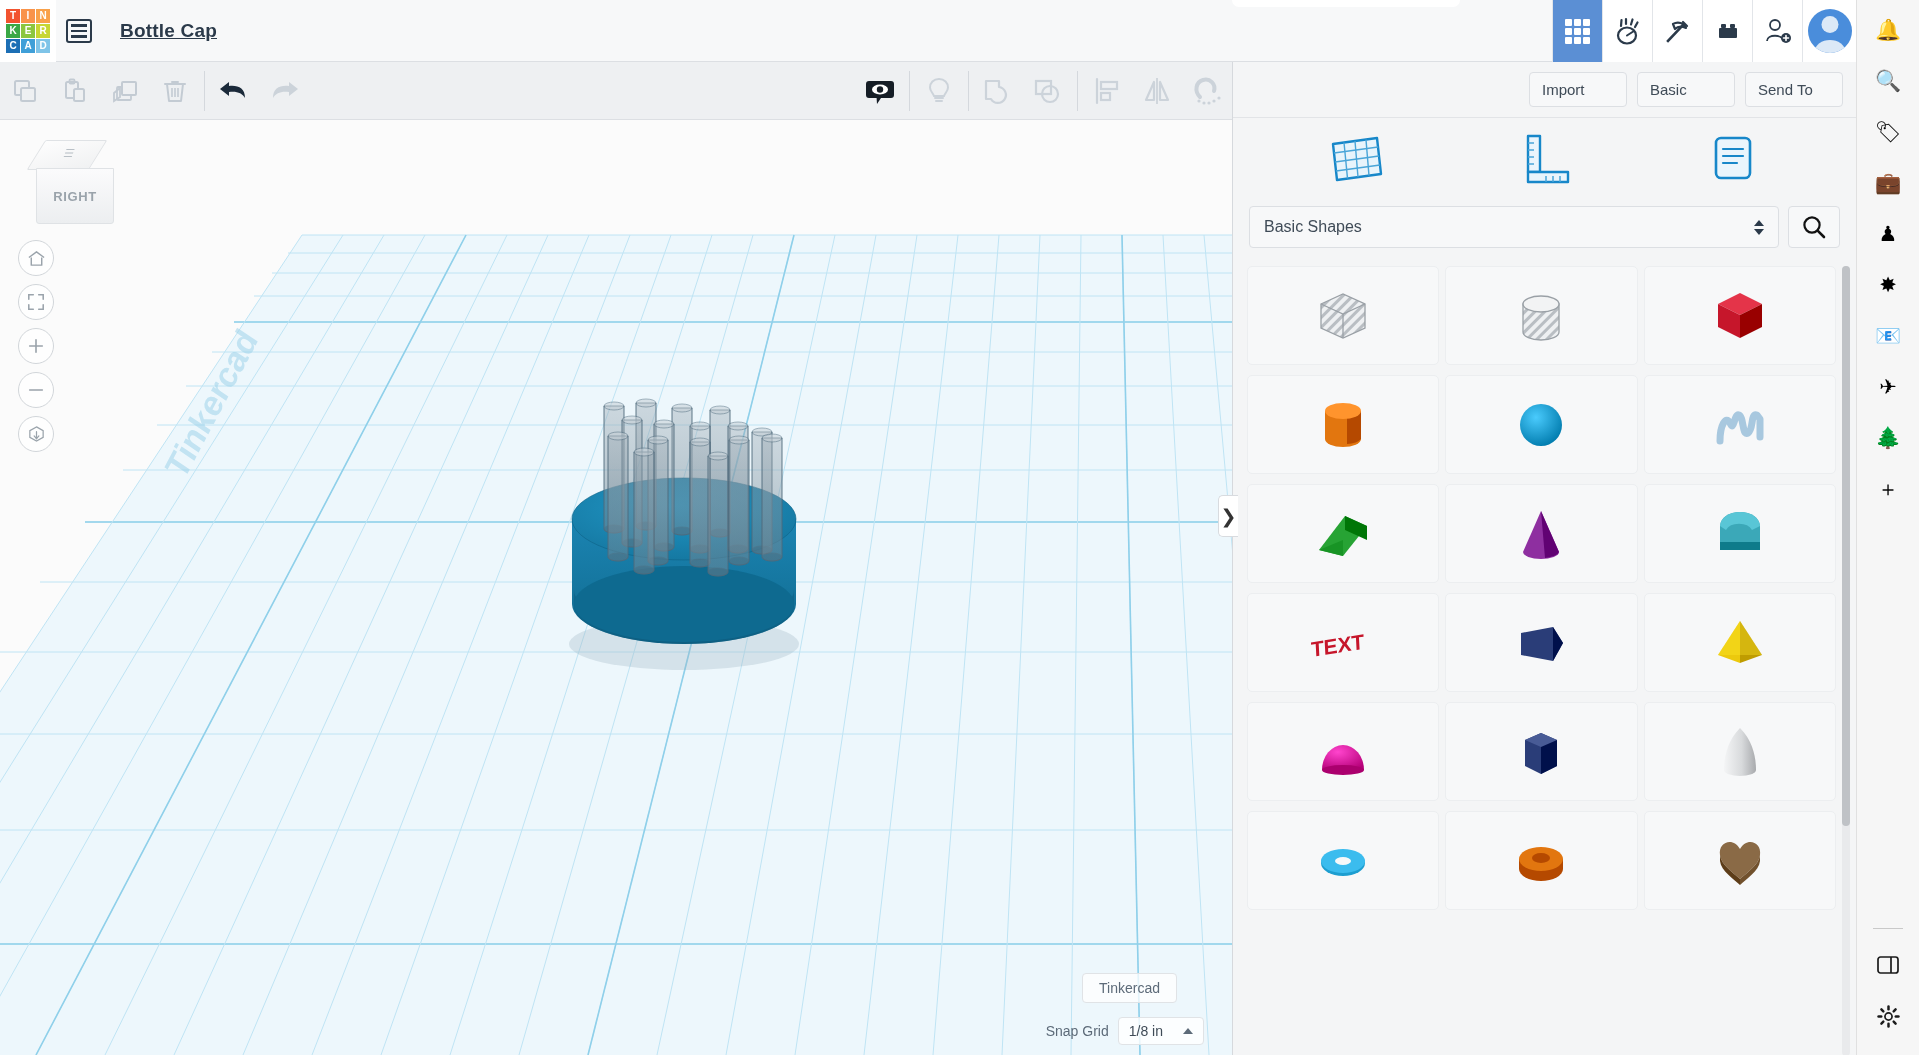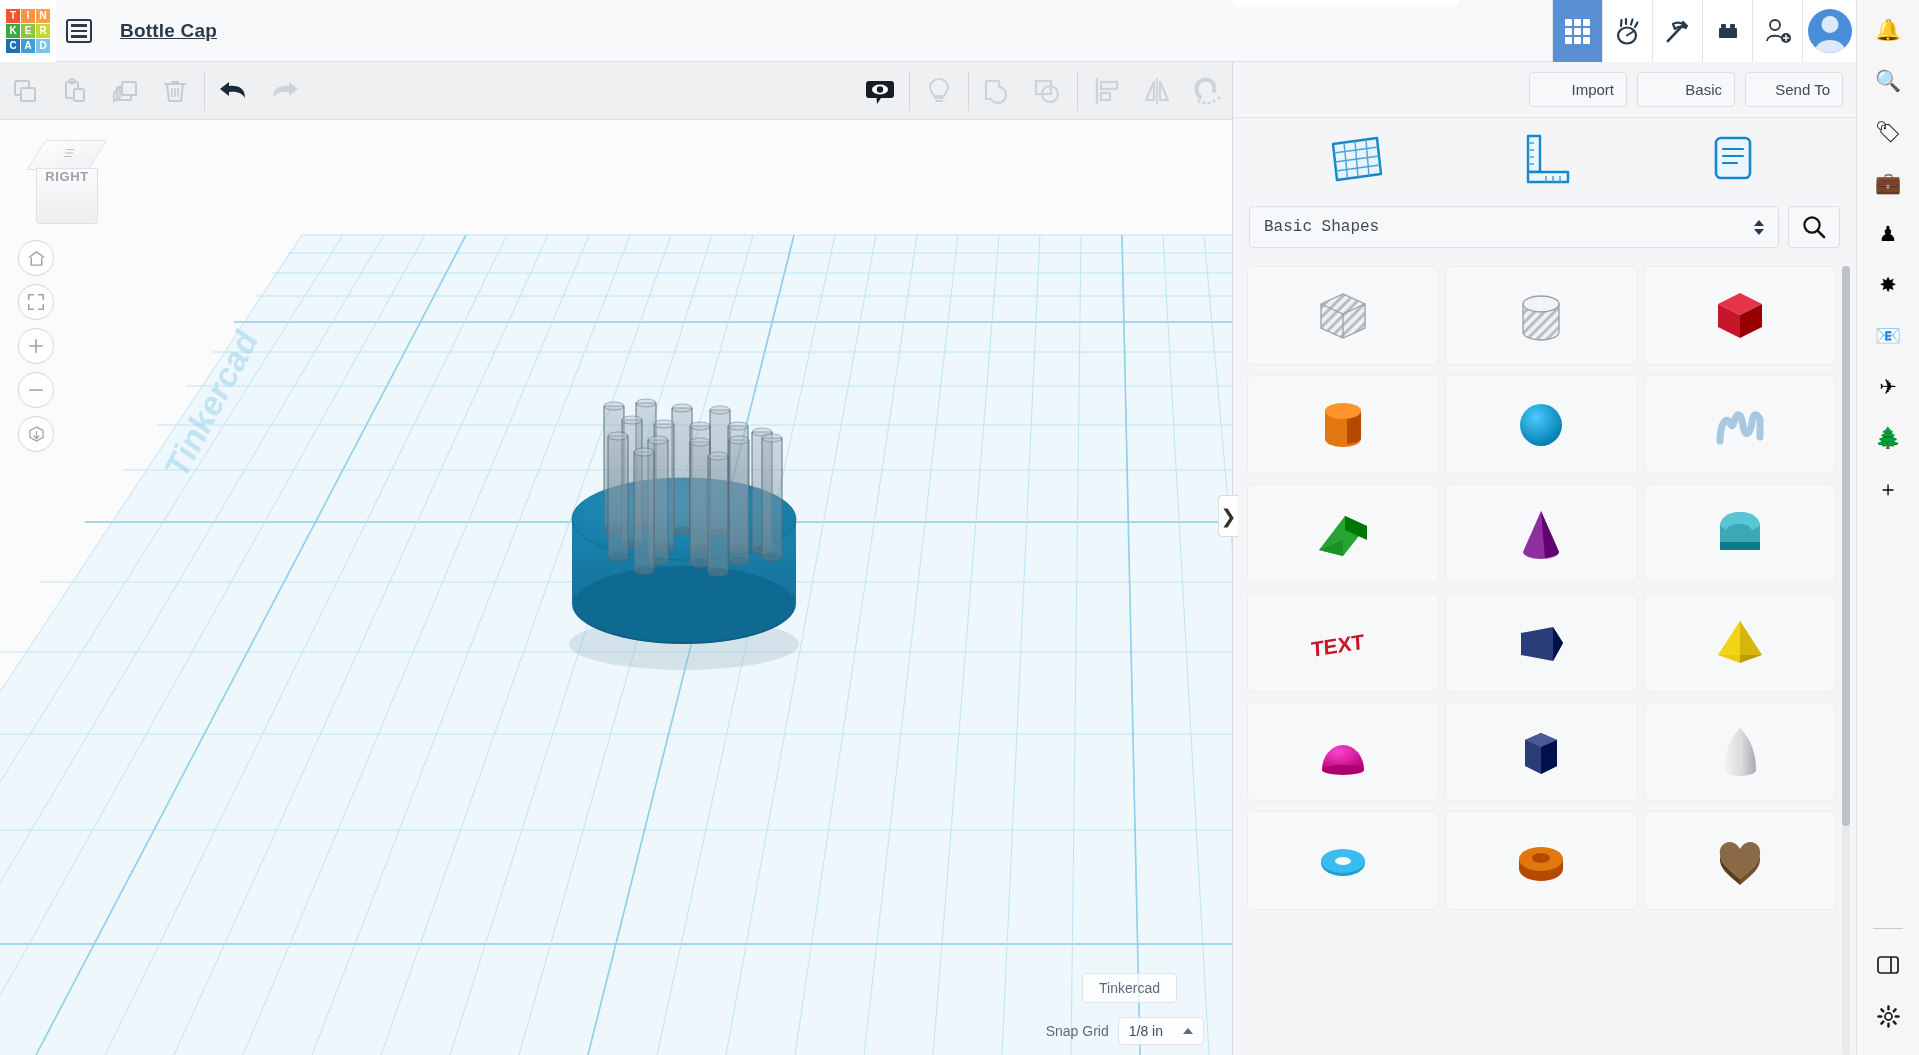--- a/index.html
+++ b/index.html
@@ -128,25 +128,25 @@
   .vc-top {
     position: absolute; top: 0; left: 8px;
     width: 62px; height: 30px;
     background: linear-gradient(160deg,#fdfdfd,#f0f1f2);
     border: 1px solid #dfe2e5;
     transform: skewX(-32deg) ;
     border-radius: 2px;
   }
   .vc-front {
     position: absolute; top: 28px; left: 8px;
-    width: 62px; height: 56px;
+    width: 78px; height: 56px;
     background: linear-gradient(180deg,#fbfbfc,#eceef0);
     border: 1px solid #dfe2e5;
     border-radius: 0 0 3px 3px;
-    display: flex; justify-content: center;
+    display: flex; align-items: center; justify-content: center;
   }
   .vc-front span {
     font-size: 13px; font-weight: bold; color: #9aa3ab; letter-spacing: 0.6px;
   }
   .vc-glyph {
     position: absolute; top: 7px; left: 36px;
     font-size: 11px; color: #b9c0c6; transform: skewX(-20deg);
   }
 
   .navbtns { position: absolute; left: 18px; top: 120px; }
@@ -193,35 +193,34 @@
     width: 624px; height: 993px;
     background: #f4f5f6;
     border-left: 1px solid #d6d9dd;
   }
   .rp-actions {
     display: flex; justify-content: flex-end; align-items: center;
     gap: 10px; padding: 10px 13px;
     border-bottom: 1px solid #e2e4e7;
   }
   .rp-btn {
-    min-width: 98px; text-align: right;
+    min-width: 98px; text-align: left;
     padding: 8px 12px; font-size: 15px; color: #3f4b57;
     background: #f7f8f9; border: 1px solid #dcdfe3; border-radius: 4px;
     cursor: pointer;
   }
   .rp-modes {
     display: flex; align-items: center; justify-content: space-around;
     padding: 14px 30px 10px 30px;
   }
   .mode-icon { cursor: pointer; }
 
   .rp-search-row {
     display: flex; align-items: center; gap: 9px;
     padding: 6px 16px 12px 16px;
-    font-family: Liberation Mono, monospace;
   }
   .rp-select {
     flex: 1; height: 42px;
     background: #f7f8f9; border: 1px solid #dcdfe3; border-radius: 4px;
     display: flex; align-items: center; padding: 0 14px;
     font-size: 16px; color: #3f4b57; cursor: pointer;
     position: relative;
   }
   .rp-select .spin { margin-left: auto; display: flex; flex-direction: column; gap: 3px; align-items: center; }
   .spin .up { width:0;height:0;border-left:5px solid transparent;border-right:5px solid transparent;border-bottom:6px solid #2b3a4a; }

